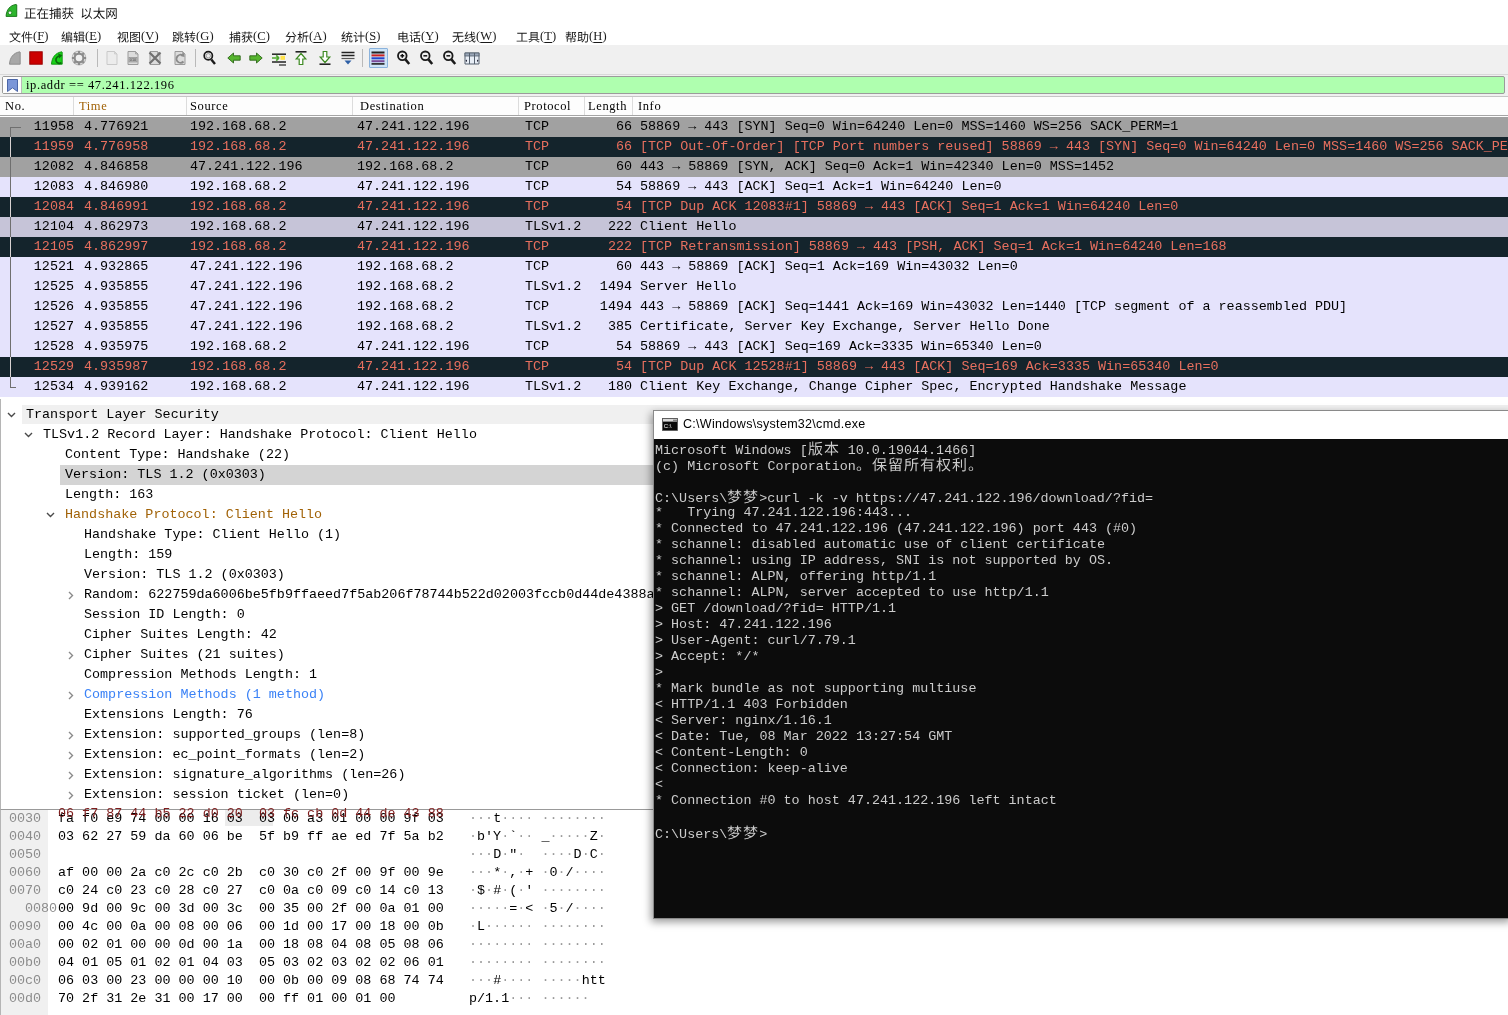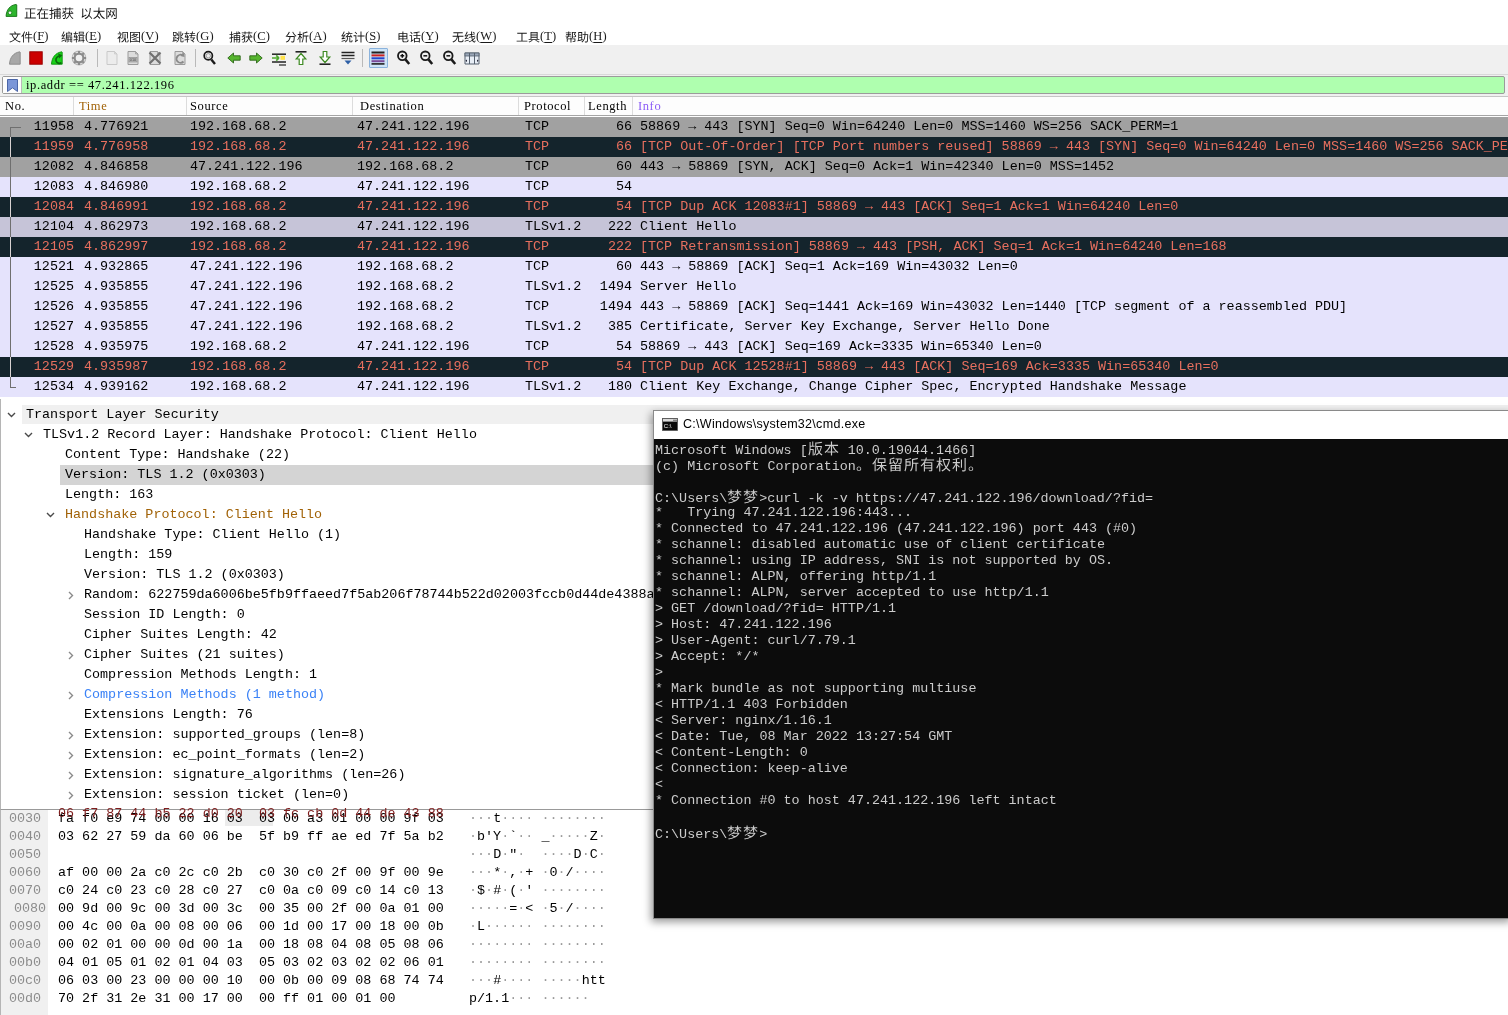--- a/index.html
+++ b/index.html
@@ -307,31 +307,31 @@
     <path d="M0.5,0.5 H10.5 V12.5 L5.5,8.8 L0.5,12.5 Z" fill="#7b96d8" stroke="#4b66a8" stroke-width="1"></path>
   </svg>
 <div class="abs sim" style="left:26px;top:78px;color:#000">ip.addr == 47.241.122.196</div>
 <div class="abs" style="left:0;top:96px;width:1508px;height:20px;background:#fdfdfd;border-top:1px solid #c5c5c5;border-bottom:1px solid #a5a5a5"></div>
 <div class="abs sim" style="left:5px;top:99px;color:#000">No.</div>
 <div class="abs sim" style="left:79px;top:99px;color:#a16207">Time</div>
 <div class="abs sim" style="left:190px;top:99px;color:#000">Source</div>
 <div class="abs sim" style="left:360px;top:99px;color:#000">Destination</div>
 <div class="abs sim" style="left:524px;top:99px;color:#000">Protocol</div>
 <div class="abs sim" style="left:588px;top:99px;color:#000">Length</div>
-<div class="abs sim" style="left:638px;top:99px;color:#8b5cf6">Info</div>
+<div class="abs sim" style="left:638px;top:99px;color:#000000">Info</div>
 <div class="abs" style="left:73px;top:97px;width:1px;height:18px;background:#dcdcdc"></div>
 <div class="abs" style="left:186px;top:97px;width:1px;height:18px;background:#dcdcdc"></div>
 <div class="abs" style="left:352px;top:97px;width:1px;height:18px;background:#dcdcdc"></div>
 <div class="abs" style="left:518px;top:97px;width:1px;height:18px;background:#dcdcdc"></div>
 <div class="abs" style="left:584px;top:97px;width:1px;height:18px;background:#dcdcdc"></div>
 <div class="abs" style="left:632px;top:97px;width:1px;height:18px;background:#dcdcdc"></div>
 <div class="row mono" style="top:117px;height:20px;background:#a1a1a1;color:#000"><span class="cell-no">11958</span><span class="cell-t">4.776921</span><span class="cell-s">192.168.68.2</span><span class="cell-d">47.241.122.196</span><span class="cell-p">TCP</span><span class="cell-l">66</span><span class="cell-i">58869 → 443 [SYN] Seq=0 Win=64240 Len=0 MSS=1460 WS=256 SACK_PERM=1</span></div>
 <div class="row mono" style="top:137px;height:20px;background:#14242c;color:#e8705f"><span class="cell-no">11959</span><span class="cell-t">4.776958</span><span class="cell-s">192.168.68.2</span><span class="cell-d">47.241.122.196</span><span class="cell-p">TCP</span><span class="cell-l">66</span><span class="cell-i">[TCP Out-Of-Order] [TCP Port numbers reused] 58869 → 443 [SYN] Seq=0 Win=64240 Len=0 MSS=1460 WS=256 SACK_PER</span></div>
 <div class="row mono" style="top:157px;height:20px;background:#a1a1a1;color:#000"><span class="cell-no">12082</span><span class="cell-t">4.846858</span><span class="cell-s">47.241.122.196</span><span class="cell-d">192.168.68.2</span><span class="cell-p">TCP</span><span class="cell-l">60</span><span class="cell-i">443 → 58869 [SYN, ACK] Seq=0 Ack=1 Win=42340 Len=0 MSS=1452</span></div>
-<div class="row mono" style="top:177px;height:20px;background:#e5e3fc;color:#000"><span class="cell-no">12083</span><span class="cell-t">4.846980</span><span class="cell-s">192.168.68.2</span><span class="cell-d">47.241.122.196</span><span class="cell-p">TCP</span><span class="cell-l">54</span></div>
+<div class="row mono" style="top:177px;height:20px;background:#e5e3fc;color:#000"><span class="cell-no">12083</span><span class="cell-t">4.846980</span><span class="cell-s">192.168.68.2</span><span class="cell-d">47.241.122.196</span><span class="cell-p">TCP</span><span class="cell-l">54</span><span class="cell-i">58869 → 443 [ACK] Seq=1 Ack=1 Win=64240 Len=0</span></div>
 <div class="row mono" style="top:197px;height:20px;background:#14242c;color:#e8705f"><span class="cell-no">12084</span><span class="cell-t">4.846991</span><span class="cell-s">192.168.68.2</span><span class="cell-d">47.241.122.196</span><span class="cell-p">TCP</span><span class="cell-l">54</span><span class="cell-i">[TCP Dup ACK 12083#1] 58869 → 443 [ACK] Seq=1 Ack=1 Win=64240 Len=0</span></div>
 <div class="row mono" style="top:217px;height:20px;background:#c6c4d8;color:#000"><span class="cell-no">12104</span><span class="cell-t">4.862973</span><span class="cell-s">192.168.68.2</span><span class="cell-d">47.241.122.196</span><span class="cell-p">TLSv1.2</span><span class="cell-l">222</span><span class="cell-i">Client Hello</span></div>
 <div class="row mono" style="top:237px;height:20px;background:#14242c;color:#e8705f"><span class="cell-no">12105</span><span class="cell-t">4.862997</span><span class="cell-s">192.168.68.2</span><span class="cell-d">47.241.122.196</span><span class="cell-p">TCP</span><span class="cell-l">222</span><span class="cell-i">[TCP Retransmission] 58869 → 443 [PSH, ACK] Seq=1 Ack=1 Win=64240 Len=168</span></div>
 <div class="row mono" style="top:257px;height:20px;background:#e5e3fc;color:#000"><span class="cell-no">12521</span><span class="cell-t">4.932865</span><span class="cell-s">47.241.122.196</span><span class="cell-d">192.168.68.2</span><span class="cell-p">TCP</span><span class="cell-l">60</span><span class="cell-i">443 → 58869 [ACK] Seq=1 Ack=169 Win=43032 Len=0</span></div>
 <div class="row mono" style="top:277px;height:20px;background:#e5e3fc;color:#000"><span class="cell-no">12525</span><span class="cell-t">4.935855</span><span class="cell-s">47.241.122.196</span><span class="cell-d">192.168.68.2</span><span class="cell-p">TLSv1.2</span><span class="cell-l">1494</span><span class="cell-i">Server Hello</span></div>
 <div class="row mono" style="top:297px;height:20px;background:#e5e3fc;color:#000"><span class="cell-no">12526</span><span class="cell-t">4.935855</span><span class="cell-s">47.241.122.196</span><span class="cell-d">192.168.68.2</span><span class="cell-p">TCP</span><span class="cell-l">1494</span><span class="cell-i">443 → 58869 [ACK] Seq=1441 Ack=169 Win=43032 Len=1440 [TCP segment of a reassembled PDU]</span></div>
 <div class="row mono" style="top:317px;height:20px;background:#e5e3fc;color:#000"><span class="cell-no">12527</span><span class="cell-t">4.935855</span><span class="cell-s">47.241.122.196</span><span class="cell-d">192.168.68.2</span><span class="cell-p">TLSv1.2</span><span class="cell-l">385</span><span class="cell-i">Certificate, Server Key Exchange, Server Hello Done</span></div>
 <div class="row mono" style="top:337px;height:20px;background:#e5e3fc;color:#000"><span class="cell-no">12528</span><span class="cell-t">4.935975</span><span class="cell-s">192.168.68.2</span><span class="cell-d">47.241.122.196</span><span class="cell-p">TCP</span><span class="cell-l">54</span><span class="cell-i">58869 → 443 [ACK] Seq=169 Ack=3335 Win=65340 Len=0</span></div>
 <div class="row mono" style="top:357px;height:20px;background:#14242c;color:#e8705f"><span class="cell-no">12529</span><span class="cell-t">4.935987</span><span class="cell-s">192.168.68.2</span><span class="cell-d">47.241.122.196</span><span class="cell-p">TCP</span><span class="cell-l">54</span><span class="cell-i">[TCP Dup ACK 12528#1] 58869 → 443 [ACK] Seq=169 Ack=3335 Win=65340 Len=0</span></div>
 <div class="row mono" style="top:377px;height:20px;background:#e5e3fc;color:#000"><span class="cell-no">12534</span><span class="cell-t">4.939162</span><span class="cell-s">192.168.68.2</span><span class="cell-d">47.241.122.196</span><span class="cell-p">TLSv1.2</span><span class="cell-l">180</span><span class="cell-i">Client Key Exchange, Change Cipher Spec, Encrypted Handshake Message</span></div>
@@ -416,21 +416,21 @@
 <div class="hexrow mono" style="left:469px;top:828px;color:#000"><span style="color:#9b9b9b">·</span>b'Y<span style="color:#9b9b9b">·</span>`<span style="color:#9b9b9b">·</span><span style="color:#9b9b9b">·</span> _<span style="color:#9b9b9b">·</span><span style="color:#9b9b9b">·</span><span style="color:#9b9b9b">·</span><span style="color:#9b9b9b">·</span><span style="color:#9b9b9b">·</span>Z<span style="color:#9b9b9b">·</span></div>
 <div class="hexrow mono" style="left:9px;top:846px;color:#8c8c8c">0050</div>
 <div class="hexrow mono" style="left:58px;top:805px;color:#7f1d1d">06 f7 87 44 b5 22 d0 20  03 fc cb 0d 44 de 43 88</div>
 <div class="hexrow mono" style="left:469px;top:846px;color:#000"><span style="color:#9b9b9b">·</span><span style="color:#9b9b9b">·</span><span style="color:#9b9b9b">·</span>D<span style="color:#9b9b9b">·</span>"<span style="color:#9b9b9b">·</span>  <span style="color:#9b9b9b">·</span><span style="color:#9b9b9b">·</span><span style="color:#9b9b9b">·</span><span style="color:#9b9b9b">·</span>D<span style="color:#9b9b9b">·</span>C<span style="color:#9b9b9b">·</span></div>
 <div class="hexrow mono" style="left:9px;top:864px;color:#8c8c8c">0060</div>
 <div class="hexrow mono" style="left:58px;top:864px;color:#000">af 00 00 2a c0 2c c0 2b  c0 30 c0 2f 00 9f 00 9e</div>
 <div class="hexrow mono" style="left:469px;top:864px;color:#000"><span style="color:#9b9b9b">·</span><span style="color:#9b9b9b">·</span><span style="color:#9b9b9b">·</span>*<span style="color:#9b9b9b">·</span>,<span style="color:#9b9b9b">·</span>+ <span style="color:#9b9b9b">·</span>0<span style="color:#9b9b9b">·</span>/<span style="color:#9b9b9b">·</span><span style="color:#9b9b9b">·</span><span style="color:#9b9b9b">·</span><span style="color:#9b9b9b">·</span></div>
 <div class="hexrow mono" style="left:9px;top:882px;color:#8c8c8c">0070</div>
 <div class="hexrow mono" style="left:58px;top:882px;color:#000">c0 24 c0 23 c0 28 c0 27  c0 0a c0 09 c0 14 c0 13</div>
 <div class="hexrow mono" style="left:469px;top:882px;color:#000"><span style="color:#9b9b9b">·</span>$<span style="color:#9b9b9b">·</span>#<span style="color:#9b9b9b">·</span>(<span style="color:#9b9b9b">·</span>' <span style="color:#9b9b9b">·</span><span style="color:#9b9b9b">·</span><span style="color:#9b9b9b">·</span><span style="color:#9b9b9b">·</span><span style="color:#9b9b9b">·</span><span style="color:#9b9b9b">·</span><span style="color:#9b9b9b">·</span><span style="color:#9b9b9b">·</span></div>
-<div class="hexrow mono" style="left:14px;top:900px;color:#8c8c8c">0080</div>
+<div class="hexrow mono" style="left:25px;top:900px;color:#8c8c8c">0080</div>
 <div class="hexrow mono" style="left:58px;top:900px;color:#000">00 9d 00 9c 00 3d 00 3c  00 35 00 2f 00 0a 01 00</div>
 <div class="hexrow mono" style="left:469px;top:900px;color:#000"><span style="color:#9b9b9b">·</span><span style="color:#9b9b9b">·</span><span style="color:#9b9b9b">·</span><span style="color:#9b9b9b">·</span><span style="color:#9b9b9b">·</span>=<span style="color:#9b9b9b">·</span>&lt; <span style="color:#9b9b9b">·</span>5<span style="color:#9b9b9b">·</span>/<span style="color:#9b9b9b">·</span><span style="color:#9b9b9b">·</span><span style="color:#9b9b9b">·</span><span style="color:#9b9b9b">·</span></div>
 <div class="hexrow mono" style="left:9px;top:918px;color:#8c8c8c">0090</div>
 <div class="hexrow mono" style="left:58px;top:918px;color:#000">00 4c 00 0a 00 08 00 06  00 1d 00 17 00 18 00 0b</div>
 <div class="hexrow mono" style="left:469px;top:918px;color:#000"><span style="color:#9b9b9b">·</span>L<span style="color:#9b9b9b">·</span><span style="color:#9b9b9b">·</span><span style="color:#9b9b9b">·</span><span style="color:#9b9b9b">·</span><span style="color:#9b9b9b">·</span><span style="color:#9b9b9b">·</span> <span style="color:#9b9b9b">·</span><span style="color:#9b9b9b">·</span><span style="color:#9b9b9b">·</span><span style="color:#9b9b9b">·</span><span style="color:#9b9b9b">·</span><span style="color:#9b9b9b">·</span><span style="color:#9b9b9b">·</span><span style="color:#9b9b9b">·</span></div>
 <div class="hexrow mono" style="left:9px;top:936px;color:#8c8c8c">00a0</div>
 <div class="hexrow mono" style="left:58px;top:936px;color:#000">00 02 01 00 00 0d 00 1a  00 18 08 04 08 05 08 06</div>
 <div class="hexrow mono" style="left:469px;top:936px;color:#000"><span style="color:#9b9b9b">·</span><span style="color:#9b9b9b">·</span><span style="color:#9b9b9b">·</span><span style="color:#9b9b9b">·</span><span style="color:#9b9b9b">·</span><span style="color:#9b9b9b">·</span><span style="color:#9b9b9b">·</span><span style="color:#9b9b9b">·</span> <span style="color:#9b9b9b">·</span><span style="color:#9b9b9b">·</span><span style="color:#9b9b9b">·</span><span style="color:#9b9b9b">·</span><span style="color:#9b9b9b">·</span><span style="color:#9b9b9b">·</span><span style="color:#9b9b9b">·</span><span style="color:#9b9b9b">·</span></div>
 <div class="hexrow mono" style="left:9px;top:954px;color:#8c8c8c">00b0</div>
 <div class="hexrow mono" style="left:58px;top:954px;color:#000">04 01 05 01 02 01 04 03  05 03 02 03 02 02 06 01</div>

